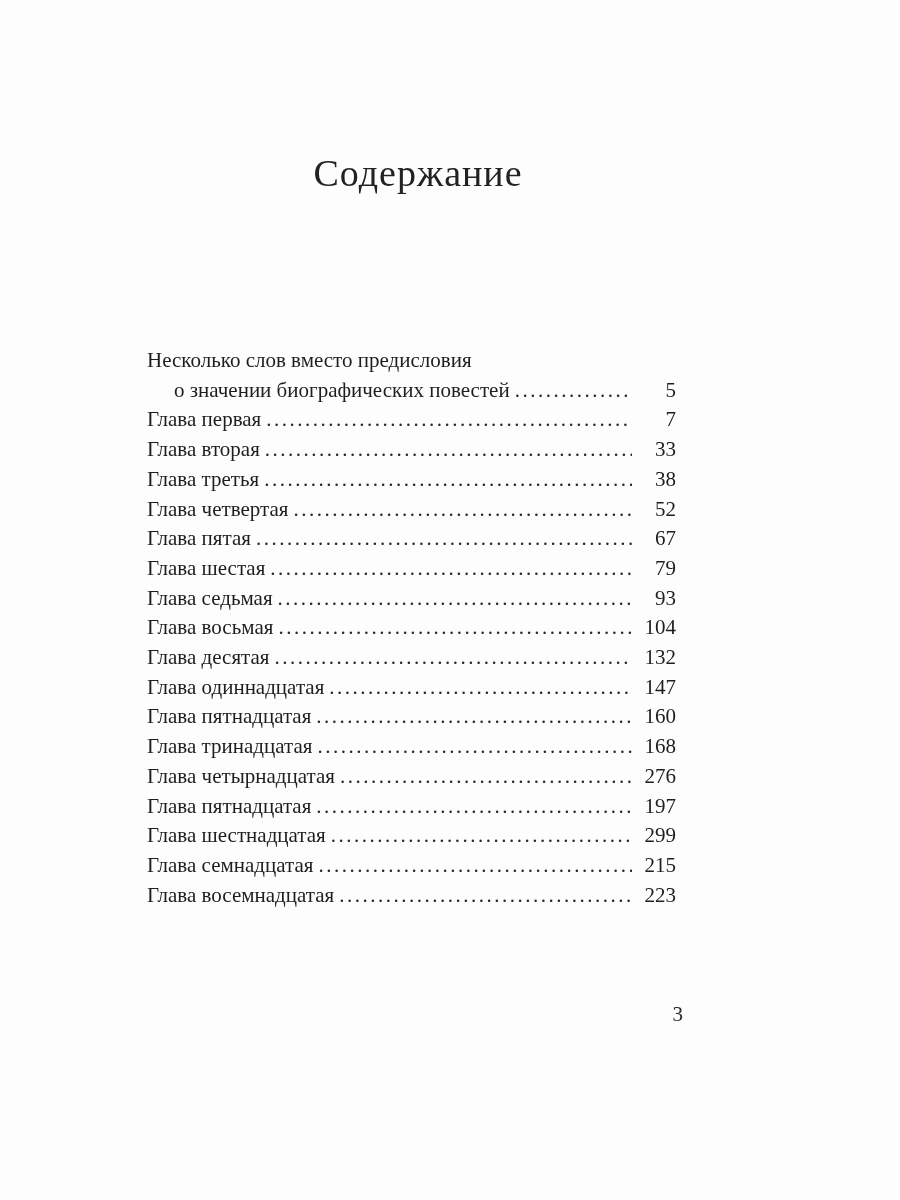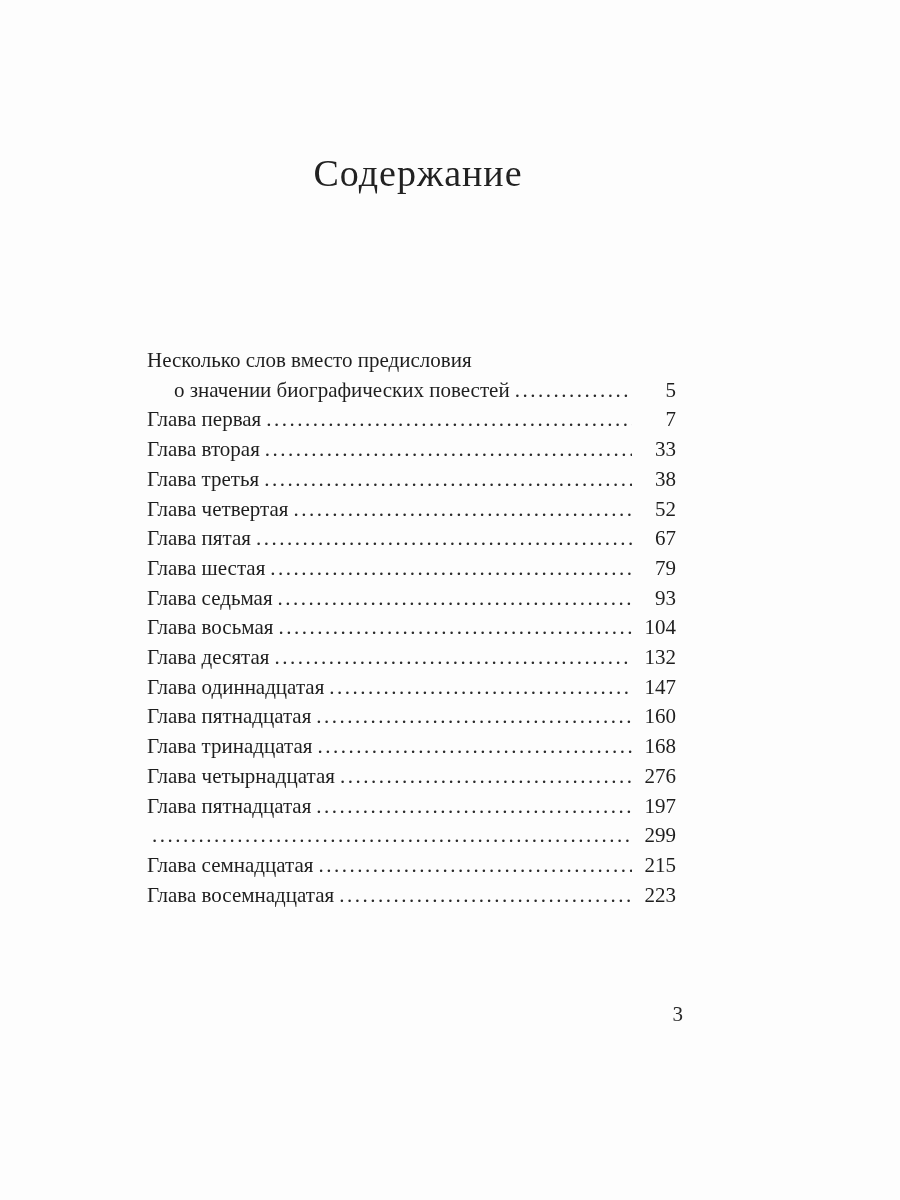--- a/index.html
+++ b/index.html
@@ -156,20 +156,21 @@
     <span class="label">Глава четырнадцатая</span>
     <span class="leader"></span>
     <span class="pagecol">276</span>
   </div>
   <div class="toc-row">
     <span class="label">Глава пятнадцатая</span>
     <span class="leader"></span>
     <span class="pagecol">197</span>
   </div>
   <div class="toc-row">
+    <span class="label">Глава шестнадцатая</span>
     <span class="leader"></span>
     <span class="pagecol">299</span>
   </div>
   <div class="toc-row">
     <span class="label">Глава семнадцатая</span>
     <span class="leader"></span>
     <span class="pagecol">215</span>
   </div>
   <div class="toc-row">
     <span class="label">Глава восемнадцатая</span>

